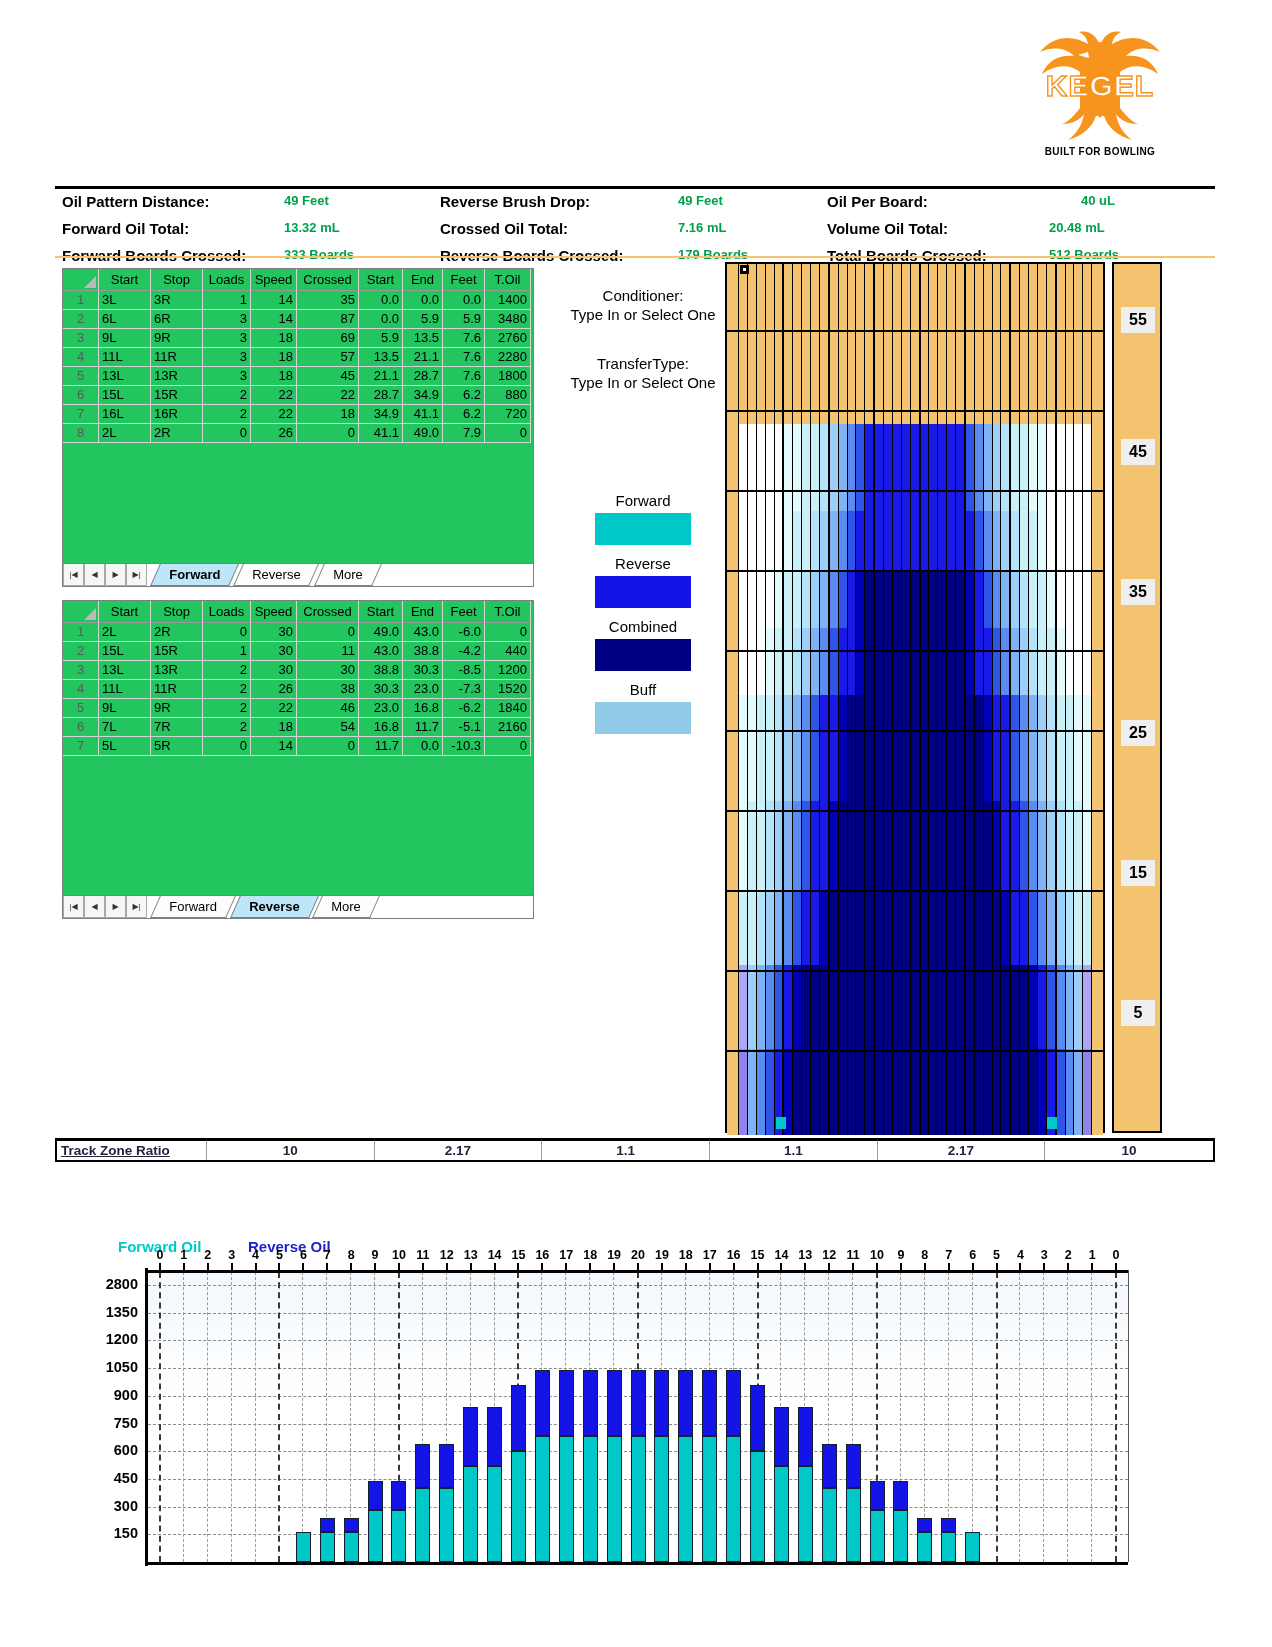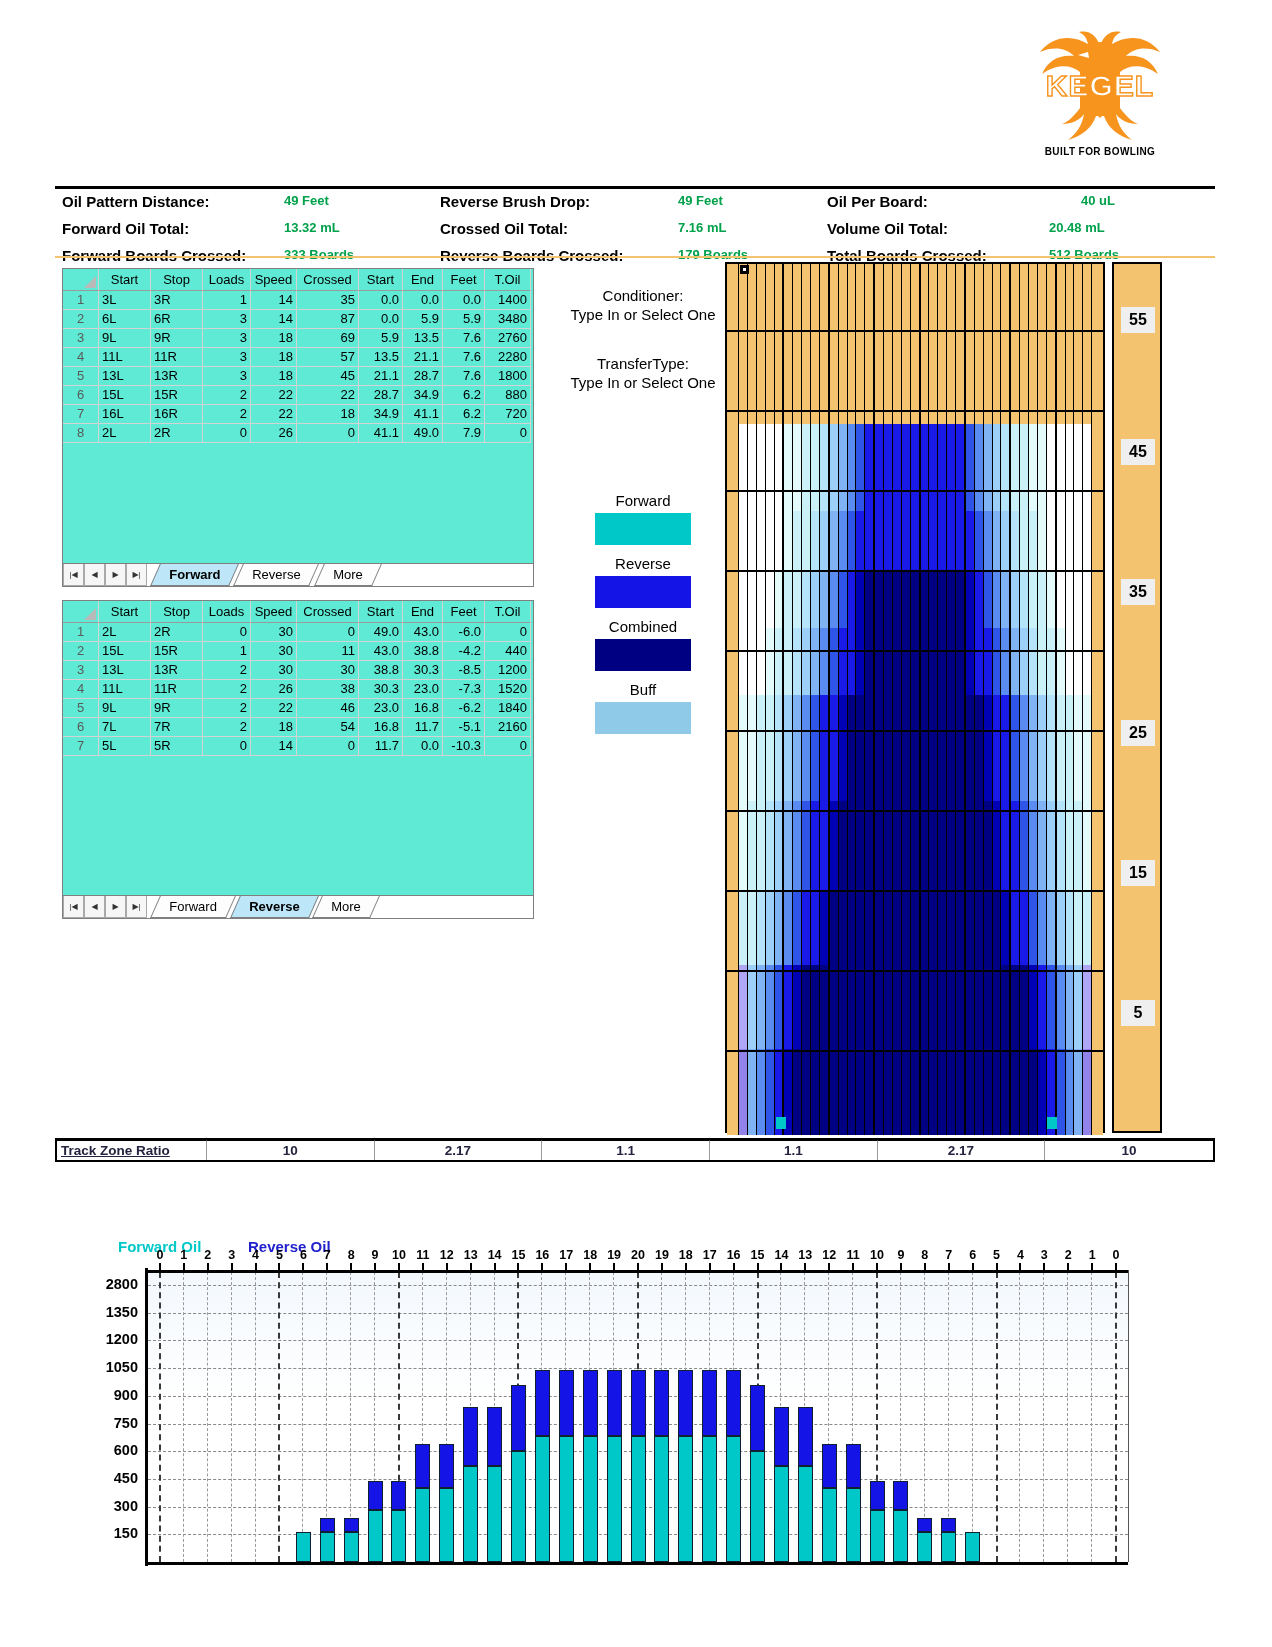--- a/index.html
+++ b/index.html
@@ -13,21 +13,21 @@
   
   #logo{left:1032px;top:24px;width:136px;height:138px;text-align:center;}
   #logo .tagline{font-size:10px;font-weight:bold;letter-spacing:.4px;margin-top:-2px;}
   
   .hrule{height:3px;background:#000;}
   .orule{height:2px;background:#F4C36F;}
   
   .hi-label{font-size:15px;font-weight:bold;white-space:nowrap;}
   .hi-value{font-size:13px;font-weight:bold;white-space:nowrap;}
   
-  .sheet-box{position:absolute;border:1px solid #7f7f7f;background:#5eead4;}
+  .sheet-box{position:absolute;border:1px solid #7f7f7f;background:#22c55e;}
   .srow{display:flex;}
   .scell{box-sizing:border-box;border-right:1px solid #d4d4d4;border-bottom:1px solid #d4d4d4;
          font-size:13px;height:19px;line-height:18px;padding:0 3px;overflow:hidden;white-space:nowrap;}
   .shead .scell{height:22px;line-height:21px;text-align:center;border-bottom:1px solid #9a9a9a;}
   .rownum{text-align:center;color:#5a5a5a;}
   .txt{text-align:left;}
   .num{text-align:right;}
   .corner{position:relative;}
   .corner:after{content:"";position:absolute;right:2px;bottom:2px;width:0;height:0;
                 border-left:12px solid transparent;border-bottom:12px solid #b9b9b9;}

